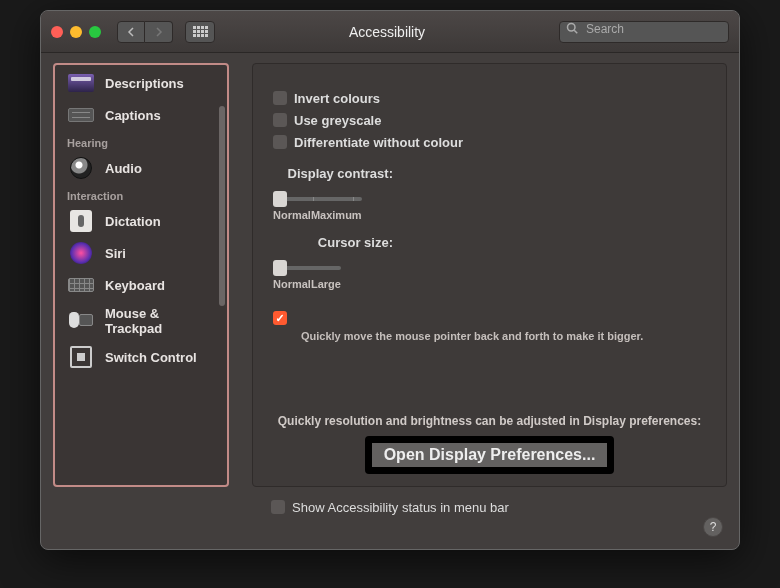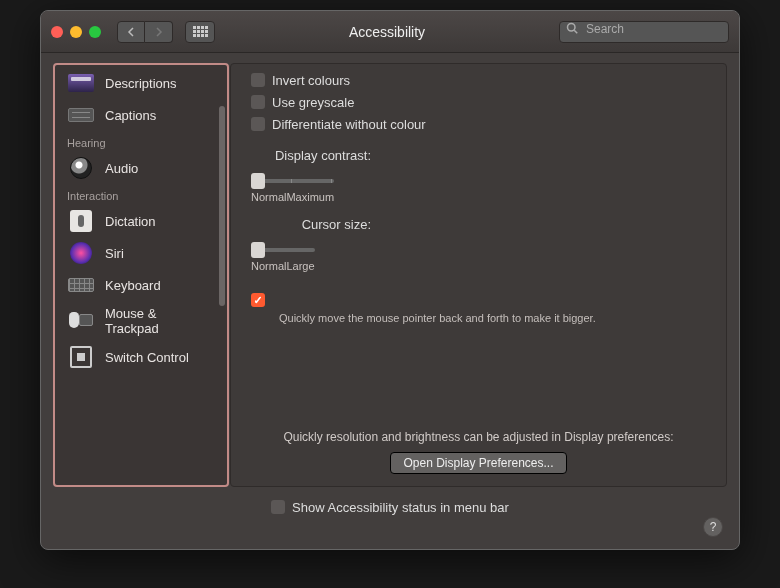--- a/index.html
+++ b/index.html
@@ -60,21 +60,21 @@
   .search {
     width:170px; height:22px; background:#555; border:1px solid #2e2a29;
     border-radius:4px; display:flex; padding:0 6px; gap:8px;
     color:#aaa;
   }
   .search svg { width:12px;height:12px; fill:none;stroke:#aaa;stroke-width:2;}
   .search span { font-size:12px; }
 
   
   .body { flex:1; display:flex; flex-direction:column; padding:10px 12px 12px 12px; }
-  .panes { flex:1; display:flex; gap:1px; }
+  .panes { flex:1; display:flex; gap:23px;font-weight:bold; }
   .sidebar {
     width:176px;
     border:2px solid #c28b87;
     border-radius:4px;
     background:#3a3534;
     position:relative;
     overflow:hidden;
   }
   .sidebar-inner { position:absolute; inset:2px 8px 2px 2px; overflow:hidden;}
   .scrolltrack {
@@ -118,21 +118,21 @@
   }
   .ico-mouse { width:24px;height:18px;position:relative;}
   .ico-mouse::before{content:"";position:absolute;left:0;top:0;width:10px;height:16px;background:#ddd;border-radius:5px 5px 6px 6px;}
   .ico-mouse::after{content:"";position:absolute;right:0;top:2px;width:12px;height:10px;background:#555;border:1px solid #888;border-radius:2px;}
   .ico-switch { width:22px;height:22px;border:2px solid #ccc;border-radius:2px;display:flex;align-items:center;justify-content:center;}
   .ico-switch::after{content:"";width:8px;height:8px;background:#ccc;}
 
   
   .rightpane {
     flex:1; border:1px solid #2f2b2a; border-radius:4px;
-    background:#3e3a39; padding:6px 20px 12px 20px;
+    background:#3e3a39; padding:24px 20px 12px 20px;
     display:flex;flex-direction:column;
   }
   .checkgrid { display:flex; gap:20px; }
   .checkcol { display:flex; flex-direction:column; gap:2px;}
   .checkcol.right { margin-left:auto;}
   .chk { display:flex; align-items:center; gap:7px; font-size:13px; height:20px; }
   .chkbox {
     width:14px;height:14px;border-radius:3px;background:#5b5756;
     display:flex;align-items:center;justify-content:center;
     flex-shrink:0;
@@ -160,22 +160,22 @@
   }
   .sliderticks { display:flex; justify-content:space-between; font-size:11px; color:#c8c2bf; margin-top:8px;}
 
   .shake { margin-top:18px; }
   .shake .sub { font-size:11px; color:#c5bfbc; margin-left:28px; margin-top:2px;}
 
   .footer { margin-top:auto; text-align:center; }
   .footer .note { font-size:12px; color:#d0cac7; margin-bottom:8px;}
   .pillbtn {
     display:inline-block; background:#636160; color:#eee;
-    border:1px solid #000000; border-radius:4px;
-    padding:3px 12px; font-size:12px;
+    border:7px solid #000000; border-radius:4px;
+    padding:3px 12px; font-size:16px;
   }
 
   .bottomrow { display:flex; align-items:center; padding:10px 4px 0 4px;flex-direction:column;}
   .helpbtn {
     margin-left:auto; width:20px;height:20px;border-radius:50%;
     background:#636160; color:#ddd; display:flex;align-items:center;justify-content:center;
     font-size:12px; border:1px solid #4a4645;
   }
 </style>
 </head>

